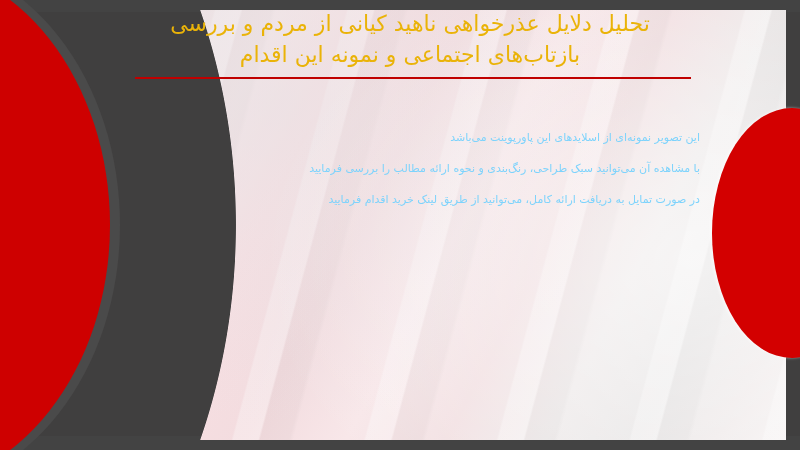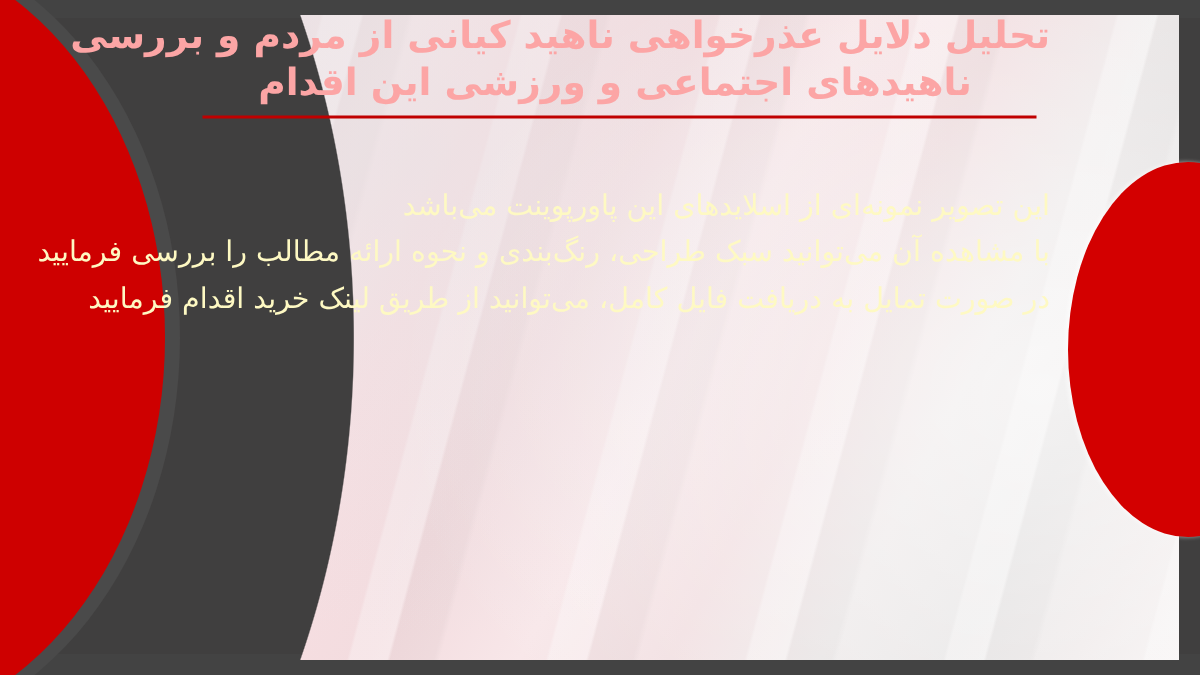--- a/index.html
+++ b/index.html
@@ -117,23 +117,23 @@
   
   .title-block {
     position: absolute;
     z-index: 8;
     left: 120px;
     top: 8px;
     width: 580px;
     text-align: center;
   }
   .title-line {
-    color: #fca5a5;
-    font-size: 25px;
-    font-weight: bold;
+    color: #eab308;
+    font-size: 22px;
+    font-weight: normal;
     line-height: 31px;
     white-space: nowrap;
     letter-spacing: 0px;
   }
   .title-rule {
     position: absolute;
     z-index: 8;
     left: 135px;
     top: 77px;
     width: 556px;
@@ -144,22 +144,22 @@
   
   .body-block {
     position: absolute;
     z-index: 8;
     right: 100px;
     top: 122px;
     width: 620px;
     text-align: right;
   }
   .body-line {
-    color: #fef9c3;
-    font-size: 19px;
+    color: #7dd3fc;
+    font-size: 11px;
     line-height: 31px;
     white-space: nowrap;
   }
 </style>
 </head>
 <body>
 
 <div id="slide">
 
   <div class="frame-top"></div>
@@ -170,24 +170,24 @@
     <div class="panel-sheen"></div>
   </div>
 
   <div class="red-left-outline"></div>
   <div class="red-left"></div>
 
   <div class="red-right"></div>
 
   <div class="title-block">
     <div class="title-line">تحلیل دلایل عذرخواهی ناهید کیانی از مردم و بررسی</div>
-    <div class="title-line">ناهید‌های اجتماعی و ورزشی این اقدام</div>
+    <div class="title-line">بازتاب‌های اجتماعی و نمونه این اقدام</div>
   </div>
 
   <div class="title-rule"></div>
 
   <div class="body-block">
     <div class="body-line">این تصویر نمونه‌ای از اسلایدهای این پاورپوینت می‌باشد</div>
     <div class="body-line">با مشاهده آن می‌توانید سبک طراحی، رنگ‌بندی و نحوه ارائه مطالب را بررسی فرمایید</div>
-    <div class="body-line">در صورت تمایل به دریافت فایل کامل، می‌توانید از طریق لینک خرید اقدام فرمایید</div>
+    <div class="body-line">در صورت تمایل به دریافت ارائه کامل، می‌توانید از طریق لینک خرید اقدام فرمایید</div>
   </div>
 
 </div>
 
 </body></html>

